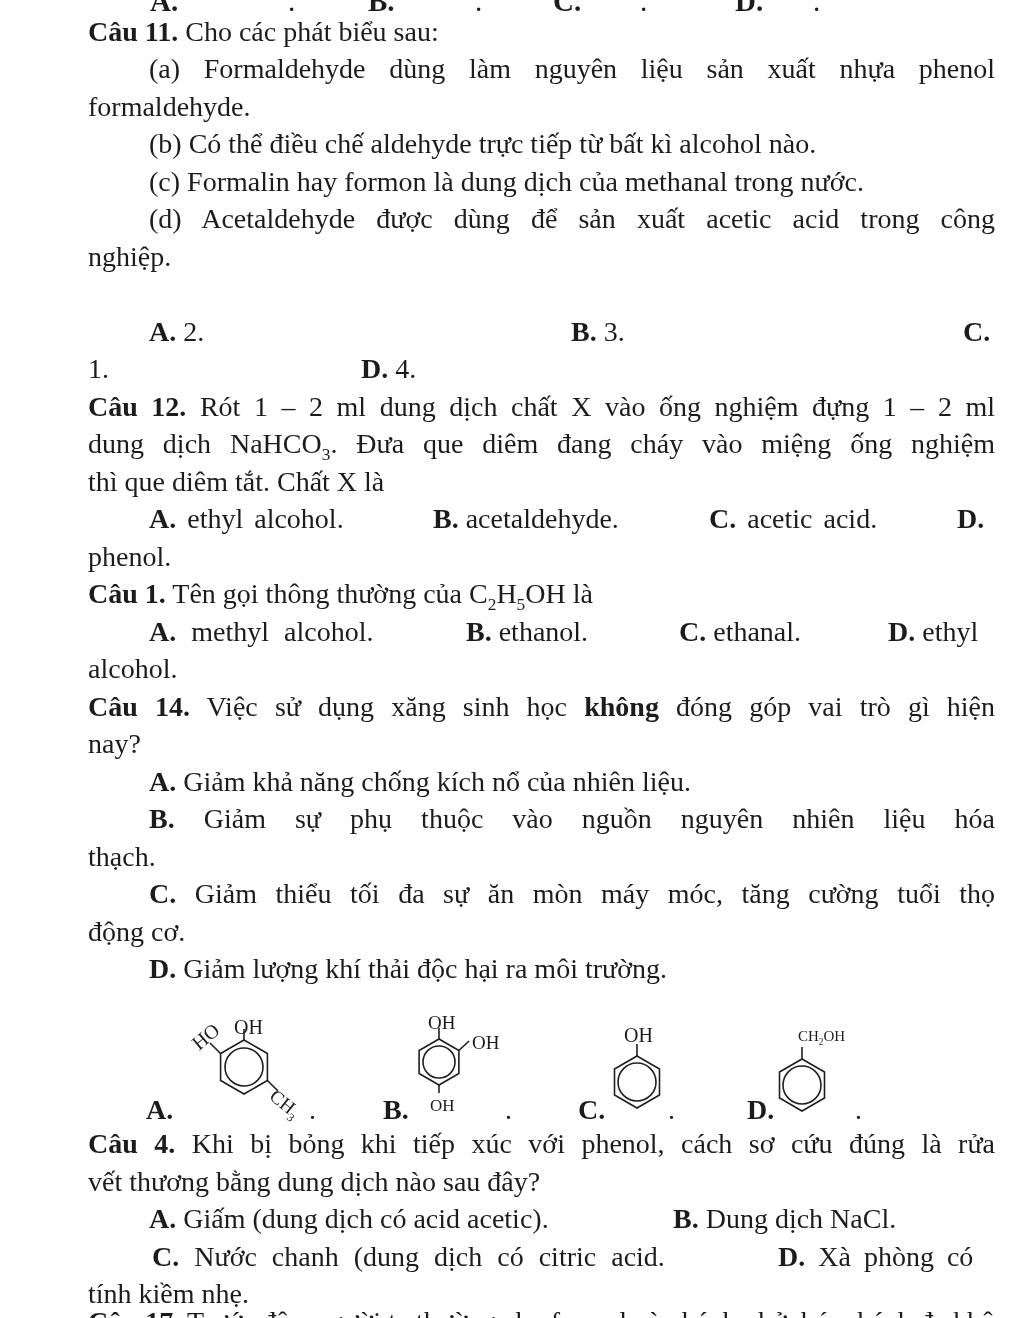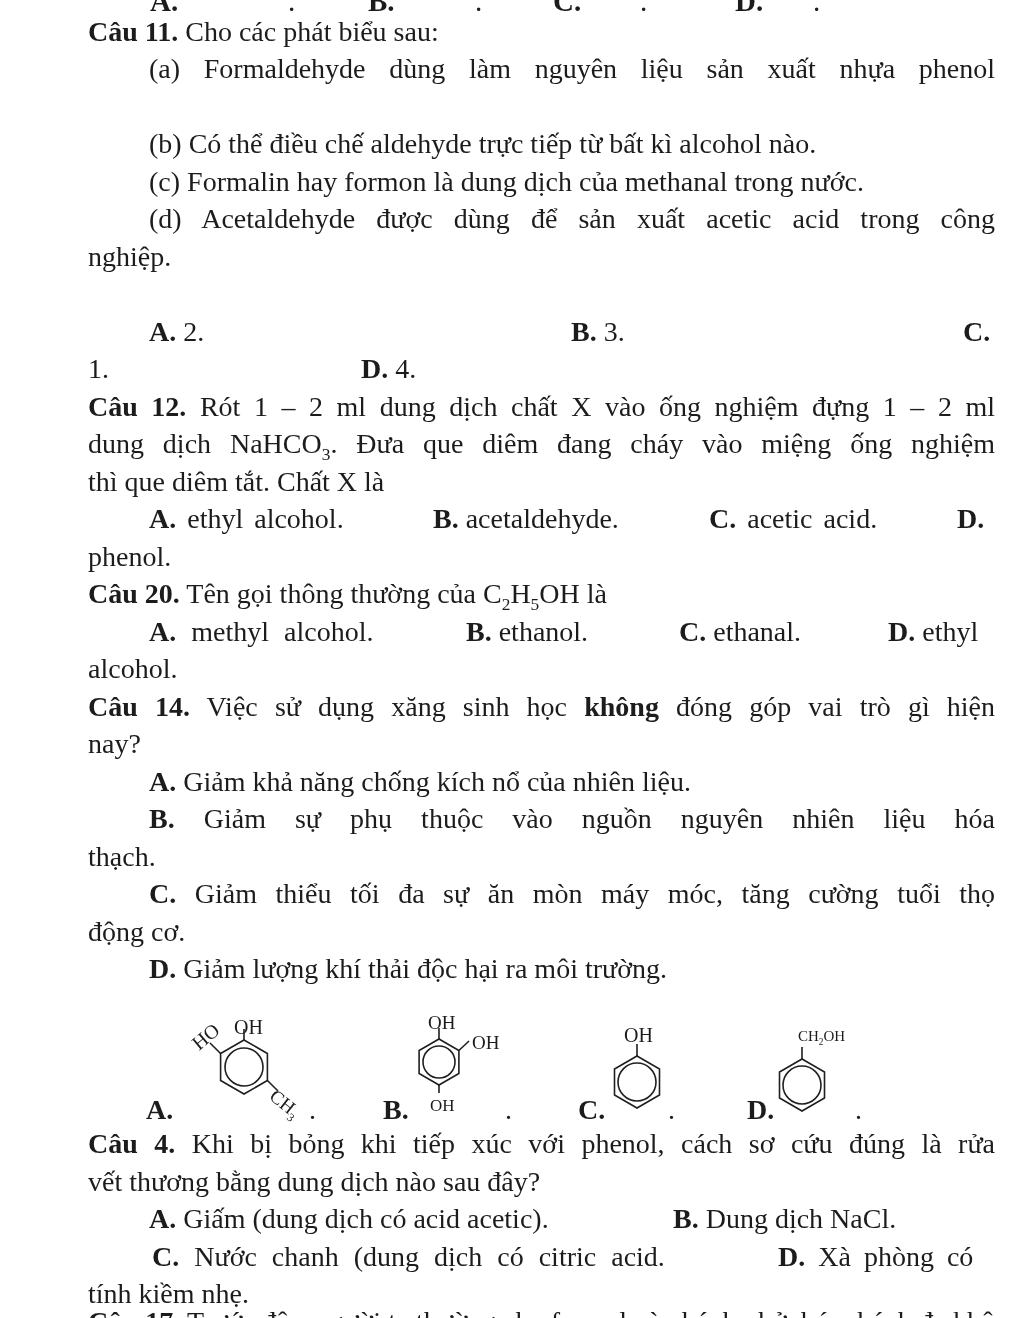--- a/index.html
+++ b/index.html
@@ -34,20 +34,21 @@
     <span class="tp" style="left:368px"><b>B.</b></span>
     <span class="tp" style="left:475px">.</span>
     <span class="tp" style="left:553px"><b>C.</b></span>
     <span class="tp" style="left:640px">.</span>
     <span class="tp" style="left:735px"><b>D.</b></span>
     <span class="tp" style="left:813px">.</span>
   </div>
 
   <div class="line nw" style="top:13px"><b>Câu 11.</b> <span>Cho các phát biểu sau:</span></div>
   <div class="line j ind" style="top:50px"><span>(a) Formaldehyde dùng làm nguyên liệu sản xuất nhựa phenol</span></div>
+  <div class="line nw" style="top:88px"><span>formaldehyde.</span></div>
   <div class="line nw ind" style="top:125px"><span>(b) Có thể điều chế aldehyde trực tiếp từ bất kì alcohol nào.</span></div>
   <div class="line nw ind" style="top:163px"><span>(c) Formalin hay formon là dung dịch của methanal trong nước.</span></div>
   <div class="line j ind" style="top:200px"><span>(d) Acetaldehyde được dùng để sản xuất acetic acid trong công</span></div>
   <div class="line nw" style="top:238px"><span>nghiệp.</span></div>
   <div class="row" style="top:313px">
     <span class="og" style="left:149px"><b>A.</b> <span>2.</span></span>
     <span class="og" style="left:571px"><b>B.</b> <span>3.</span></span>
     <span class="og" style="left:963px"><b>C.</b></span>
   </div>
   <div class="row" style="top:350px">
@@ -61,21 +62,21 @@
   <div class="row" style="top:500px">
     <span class="og" style="left:149px;word-spacing:4px"><b>A.</b> <span>ethyl alcohol.</span></span>
     <span class="og" style="left:433px"><b>B.</b> <span>acetaldehyde.</span></span>
     <span class="og" style="left:709px;word-spacing:4px"><b>C.</b> <span>acetic acid.</span></span>
     <span class="og" style="left:957px"><b>D.</b></span>
   </div>
   <div class="row" style="top:538px">
     <span class="og" style="left:88px"><span>phenol.</span></span>
   </div>
 
-  <div class="line nw" style="top:575px"><b>Câu 20.</b> <span>Tên gọi thông thường của C</span><sub>2</sub><span>H</span><sub>5</sub><span>OH là</span></div>
+  <div class="line nw" style="top:575px"><b>Câu 1.</b> <span>Tên gọi thông thường của C</span><sub>2</sub><span>H</span><sub>5</sub><span>OH là</span></div>
   <div class="row" style="top:613px">
     <span class="og" style="left:149px;word-spacing:8px"><b>A.</b> <span>methyl alcohol.</span></span>
     <span class="og" style="left:466px"><b>B.</b> <span>ethanol.</span></span>
     <span class="og" style="left:679px"><b>C.</b> <span>ethanal.</span></span>
     <span class="og" style="left:888px"><b>D.</b> <span>ethyl</span></span>
   </div>
   <div class="row" style="top:650px">
     <span class="og" style="left:88px"><span>alcohol.</span></span>
   </div>
 

